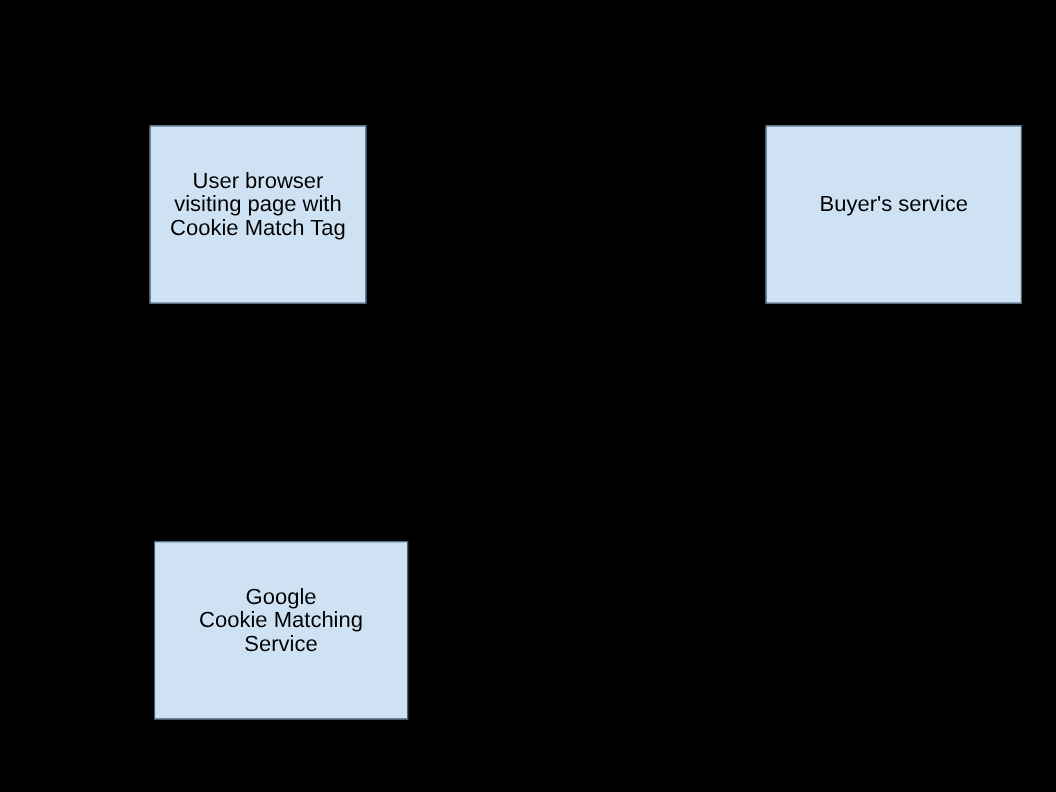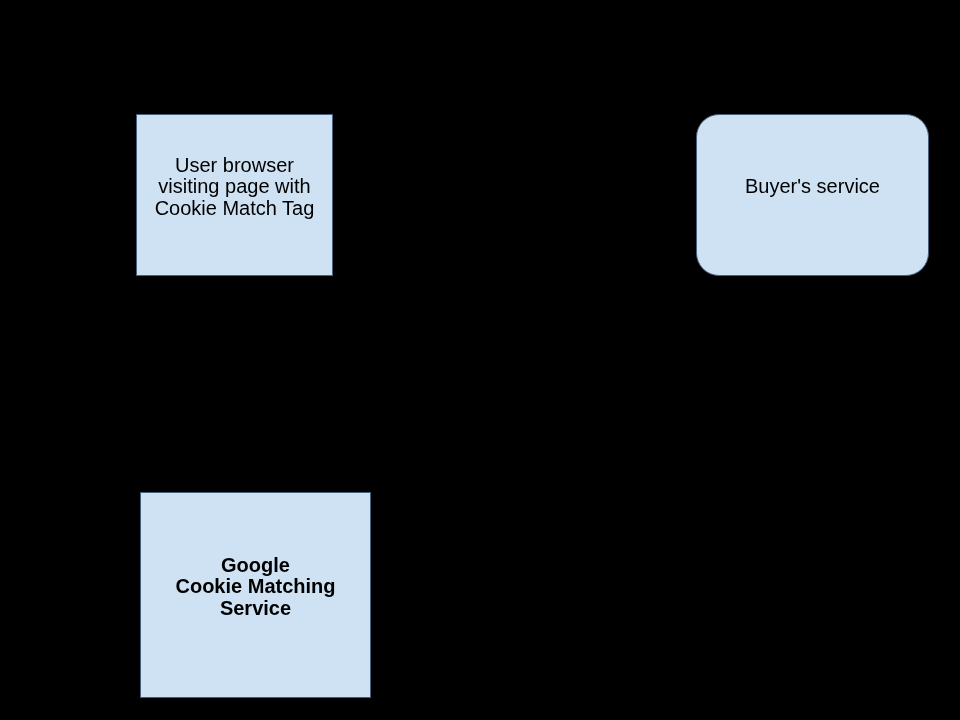--- a/index.html
+++ b/index.html
@@ -32,24 +32,24 @@
     font-size: 20px;
     line-height: 21.5px;
     white-space: pre-line;
     
     transform: translateY(-8px);
   }
   .node--user-browser {
     left: 136px; top: 114px; width: 197px; height: 162px;
   }
   .node--buyers-service {
-    left: 696px; top: 114px; width: 233px; height: 162px; border-radius: 23px;
+    left: 696px; top: 114px; width: 233px; height: 162px;
   }
   .node--google-cms {
-    left: 140px; top: 492px; width: 231px; height: 206px; font-weight: bold;
+    left: 140px; top: 492px; width: 231px; height: 162px;
   }
 </style>
 </head>
 <body>
 
 <div class="stage">
 
   <div class="node node--user-browser">
     <span class="node-label">User browser
 visiting page with

